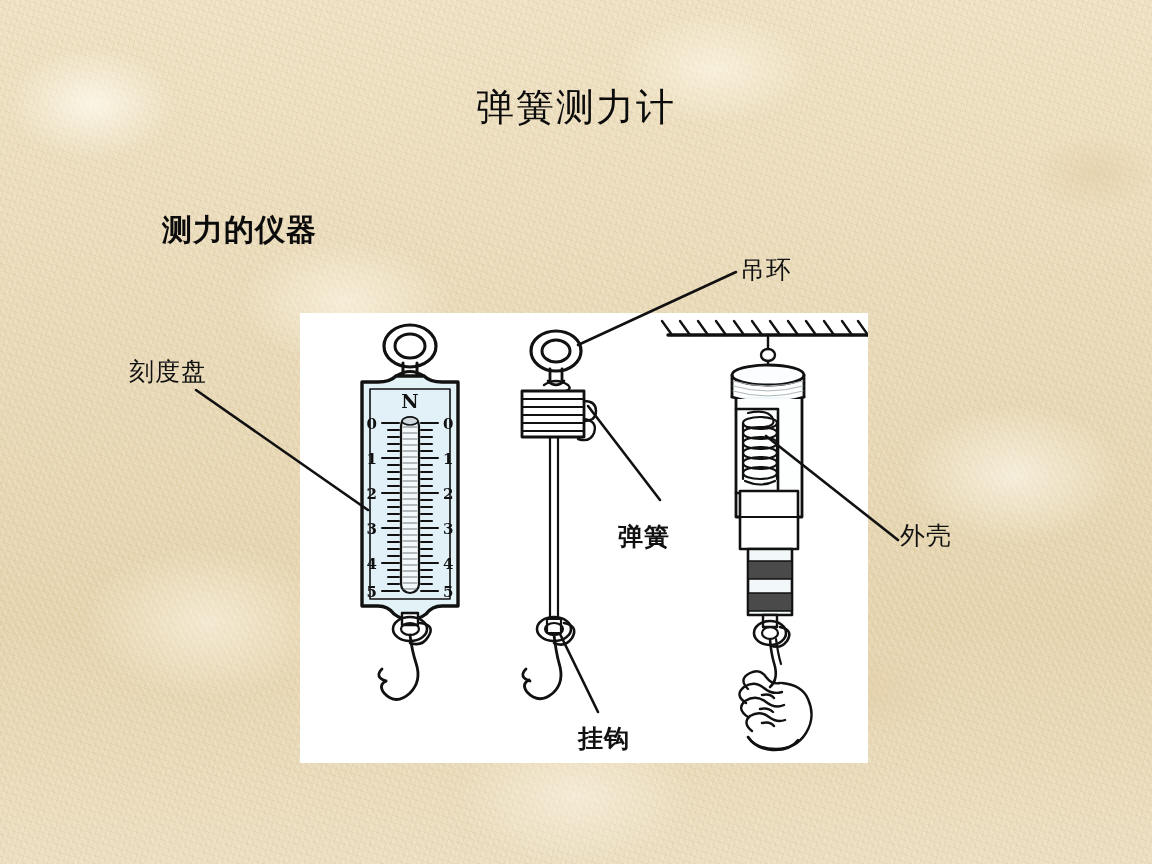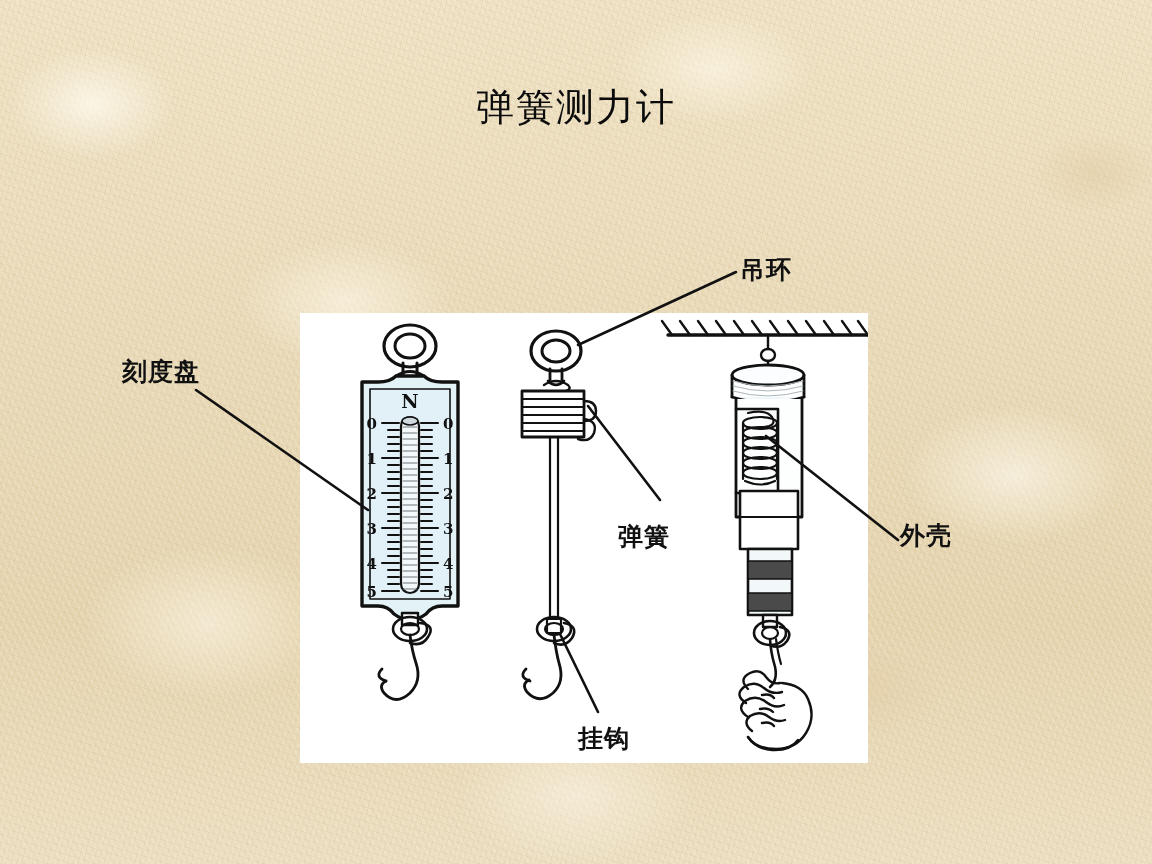--- a/index.html
+++ b/index.html
@@ -58,24 +58,24 @@
   
   #panel{
     position:absolute;
     left:300px;top:313px;width:568px;height:450px;
     background:#ffffff;
   }
   
   .callout{
     position:absolute;
     font-family:"DejaVu Serif","Liberation Serif",serif;
-    font-size:25px;font-weight:700;color:#111;
+    font-size:25px;font-weight:400;color:#111;
     white-space:nowrap;letter-spacing:1px;
   }
-  #lbl-dial{left:122px;top:355px;}
+  #lbl-dial{left:129px;top:355px;}
   #lbl-ring{left:740px;top:253px;}
   #lbl-case{left:900px;top:519px;}
   
   .callout-on-panel{
     position:absolute;
     font-family:"DejaVu Serif","Liberation Serif",serif;
     font-size:25px;font-weight:700;color:#111;
     white-space:nowrap;letter-spacing:1px;
   }
   #lbl-spring{left:618px;top:520px;}
@@ -86,20 +86,21 @@
   #diagram{position:absolute;left:300px;top:313px;}
 </style>
 </head>
 <body>
 
 <div id="slide"></div>
 
 <div class="title">弹簧测力计</div>
 
 <div class="subtitle-row">
+  <span class="sub-black">测力的仪器</span>
 </div>
 
 <div id="panel"></div>
 
 <svg id="diagram" width="568" height="450" viewBox="0 0 568 450">
   <g fill="none" stroke="#111" stroke-width="2.4" stroke-linecap="round" stroke-linejoin="round">
 
     <g>
 
       <ellipse cx="110" cy="33" rx="26" ry="21" stroke-width="3.2"></ellipse>

